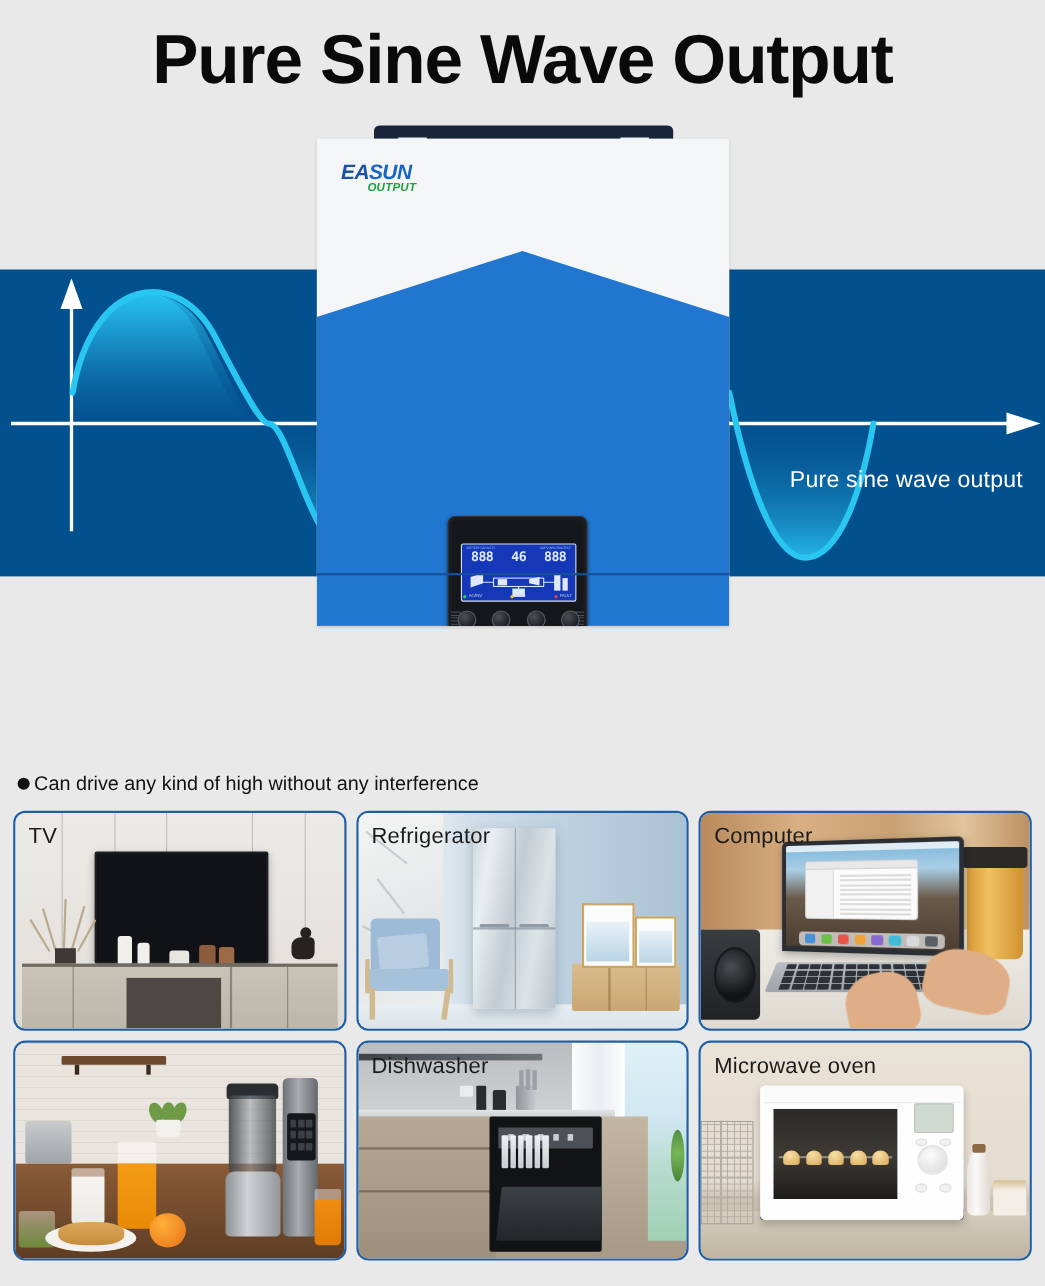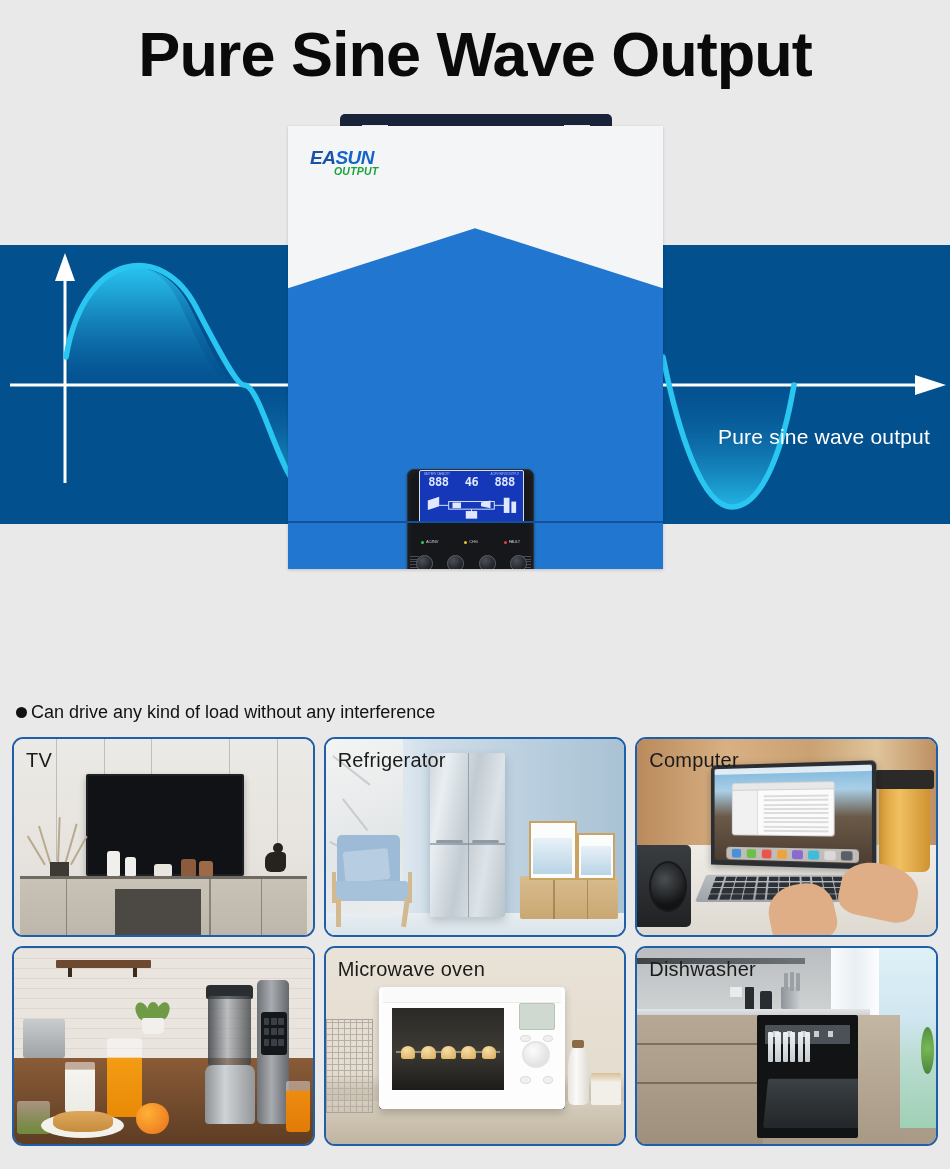--- a/index.html
+++ b/index.html
@@ -72,21 +72,21 @@
 
   
   .panel {
     position:absolute; left:119px; top:343px; width:127px; height:127px;
     background:#16171b; border-radius:7px;
     border:1px solid #2e3138;
     box-shadow:inset 0 0 7px rgba(255,255,255,.07), 0 1px 3px rgba(0,0,0,.45);
     z-index:3;
   }
   .lcd {
-    position:absolute; left:11px; top:0; width:105px; height:53px;
+    position:absolute; left:11px; top:24px; width:105px; height:53px;
     background:#1438b8; border:1.5px solid #d8dde6; border-radius:2px;
     overflow:hidden;
   }
   .lcd-top {
     position:absolute; left:0; top:2px; width:100%; height:18px;
     display:flex; justify-content:space-around; align-items:center;
     color:#dfe8ff; font-family:"DejaVu Sans Mono", monospace;
     font-size:12px; font-weight:bold; letter-spacing:-.5px;
   }
   .lcd-mini { position:absolute; left:4px; top:1px; right:4px; display:flex; justify-content:space-between;
@@ -488,21 +488,21 @@
 
       </div>
 
       <div class="inv-divider"></div>
     </div>
   </div>
 </div>
 
 <div class="bullet-row">
   <span class="bullet-dot"></span>
-  <span class="bullet-text">Can drive any kind of load without any interference</span>
+  <span class="bullet-text">Can drive any kind of high without any interference</span>
 </div>
 
 <div class="grid">
 
   <div class="card">
     <div class="scene s1">
       <div class="wallpanel" style="left:14%"></div>
       <div class="wallpanel" style="left:30%"></div>
       <div class="wallpanel" style="left:46%"></div>
       <div class="wallpanel" style="left:72%"></div>
@@ -717,52 +717,20 @@
       <div class="glass"></div>
       <div class="carafe"></div>
       <div class="orange"></div>
       <div class="plate"></div>
       <div class="waffle"></div>
       <div class="juice2"></div>
     </div>
   </div>
 
   <div class="card">
-    <div class="scene s5">
-      <div class="counter"></div>
-      <div class="rack-stand"></div>
-      <div class="plinth"></div>
-      <div class="oven">
-        <div class="oven-top"></div>
-        <div class="win">
-          <div class="rack"></div>
-          <div class="muffin" style="left:8%;  background:radial-gradient(circle at 40% 30%,#f7dfa8,#d9a958)"></div>
-          <div class="muffin" style="left:26%; background:radial-gradient(circle at 40% 30%,#f7dfa8,#d9a958)"></div>
-          <div class="muffin" style="left:44%; background:radial-gradient(circle at 40% 30%,#f7dfa8,#d9a958)"></div>
-          <div class="muffin" style="left:62%; background:radial-gradient(circle at 40% 30%,#f7dfa8,#d9a958)"></div>
-          <div class="muffin" style="left:80%; background:radial-gradient(circle at 40% 30%,#f7dfa8,#d9a958)"></div>
-        </div>
-        <div class="ctrl">
-          <div class="ctrl-lcd"></div>
-          <i style="left:16%; top:36%"></i>
-            <i style="right:16%; top:36%"></i>
-          <div class="dial"></div>
-          <i style="left:16%; top:76%"></i>
-            <i style="right:16%; top:76%"></i>
-        </div>
-      </div>
-      <div class="bottle">
-          <i></i>
-        </div>
-      <div class="box"></div>
-    </div>
-    <div class="card-label">Microwave oven</div>
-  </div>
-
-  <div class="card">
     <div class="scene s6">
       <div class="wall"></div>
       <div class="window">
           <div class="tree"></div>
         </div>
       <div class="curtain"></div>
       <div class="ledstrip"></div>
       <div class="socket"></div>
       <div class="util" style="left:36%; top:20%; width:3%; height:12%"></div>
       <div class="util" style="left:41%; top:22%; width:4%; height:10%; border-radius:2px 2px 0 0"></div>
@@ -791,13 +759,45 @@
           <i style="left:44%"></i>
             <i style="left:58%"></i>
             <i style="left:72%"></i>
         </div>
         <div class="dw-door"></div>
       </div>
     </div>
     <div class="card-label">Dishwasher</div>
   </div>
 
+  <div class="card">
+    <div class="scene s5">
+      <div class="counter"></div>
+      <div class="rack-stand"></div>
+      <div class="plinth"></div>
+      <div class="oven">
+        <div class="oven-top"></div>
+        <div class="win">
+          <div class="rack"></div>
+          <div class="muffin" style="left:8%;  background:radial-gradient(circle at 40% 30%,#f7dfa8,#d9a958)"></div>
+          <div class="muffin" style="left:26%; background:radial-gradient(circle at 40% 30%,#f7dfa8,#d9a958)"></div>
+          <div class="muffin" style="left:44%; background:radial-gradient(circle at 40% 30%,#f7dfa8,#d9a958)"></div>
+          <div class="muffin" style="left:62%; background:radial-gradient(circle at 40% 30%,#f7dfa8,#d9a958)"></div>
+          <div class="muffin" style="left:80%; background:radial-gradient(circle at 40% 30%,#f7dfa8,#d9a958)"></div>
+        </div>
+        <div class="ctrl">
+          <div class="ctrl-lcd"></div>
+          <i style="left:16%; top:36%"></i>
+            <i style="right:16%; top:36%"></i>
+          <div class="dial"></div>
+          <i style="left:16%; top:76%"></i>
+            <i style="right:16%; top:76%"></i>
+        </div>
+      </div>
+      <div class="bottle">
+          <i></i>
+        </div>
+      <div class="box"></div>
+    </div>
+    <div class="card-label">Microwave oven</div>
+  </div>
+
 </div>
 
 </body></html>

